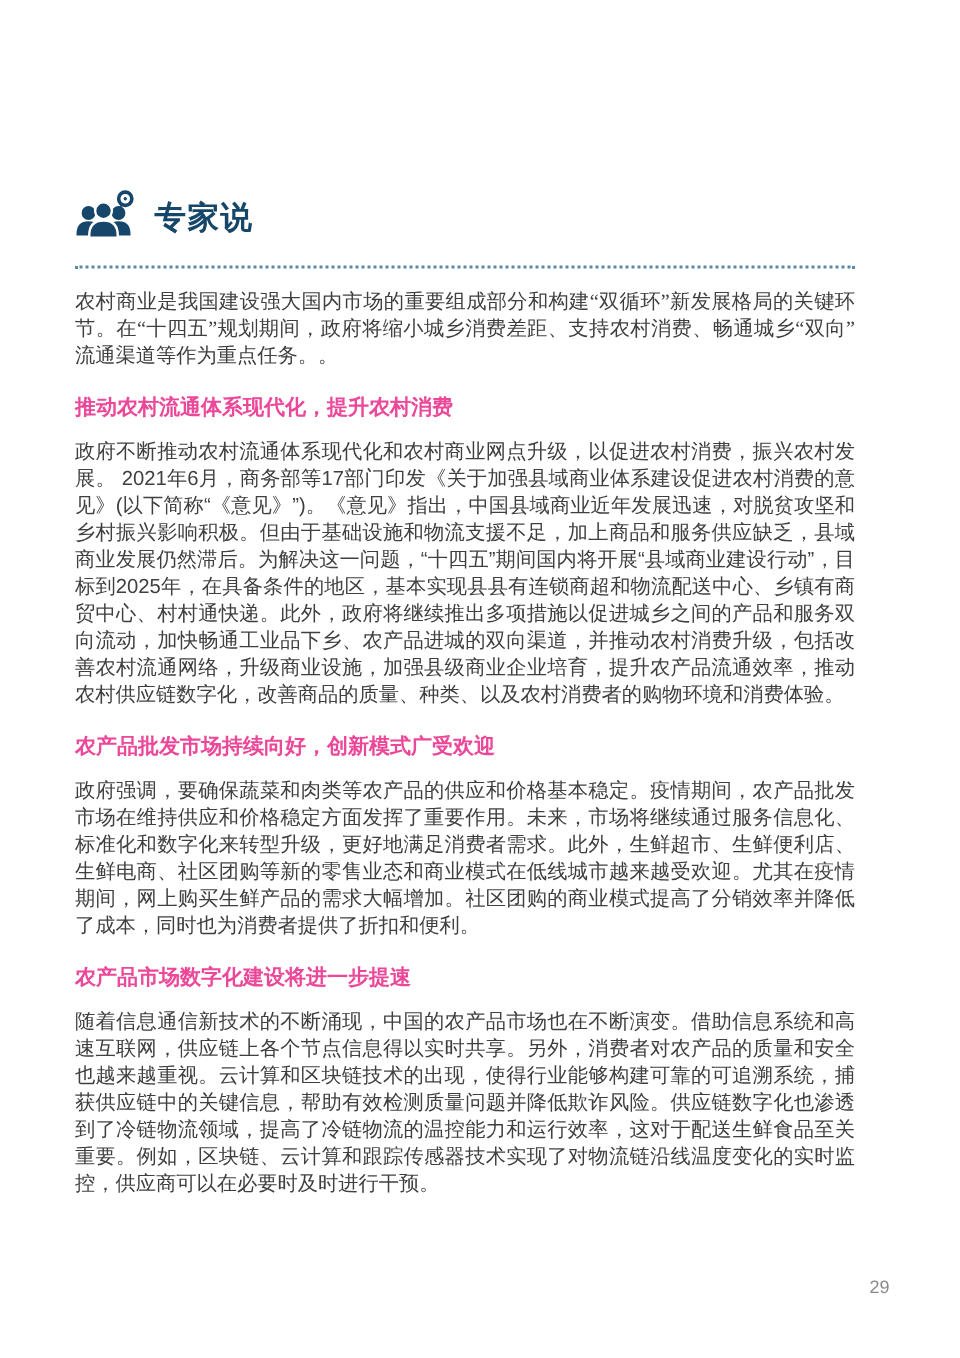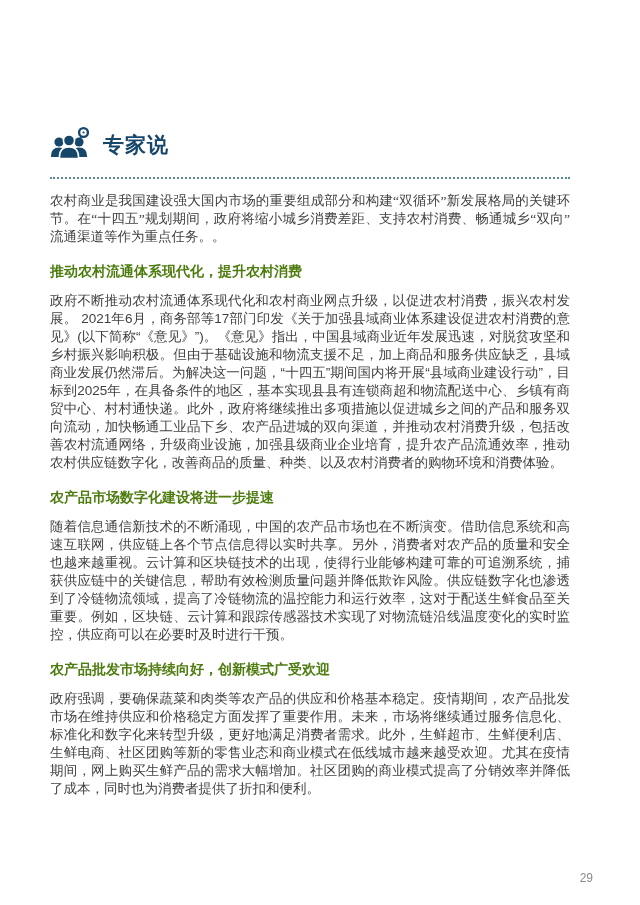--- a/index.html
+++ b/index.html
@@ -49,27 +49,27 @@
     font-size: 13.5px;
     line-height: 18px;
     color: #3F3F3F;
     text-align: justify;
   }
   section h2.section-heading {
     margin-top: 17px;
     margin-bottom: 11px;
     font-size: 14px;
     font-weight: bold;
-    color: #4d7c0f;
+    color: #ec4899;
   }
   
   .page-number {
     position: absolute;
     right: 27px;
-    bottom: 20px;
+    bottom: 40px;
     font-size: 12px;
     color: #8A8A8A;
   }
 </style>
 </head>
 <body>
 
 <div class="page">
 
   <header class="header">
@@ -96,24 +96,24 @@
   <div class="divider"></div>
 
   <p class="body-text intro">农村商业是我国建设强大国内市场的重要组成部分和构建“双循环”新发展格局的关键环节。在“十四五”规划期间，政府将缩小城乡消费差距、支持农村消费、畅通城乡“双向”流通渠道等作为重点任务。。</p>
 
   <section>
     <h2 class="section-heading">推动农村流通体系现代化，提升农村消费</h2>
     <p class="body-text">政府不断推动农村流通体系现代化和农村商业网点升级，以促进农村消费，振兴农村发展。 2021年6月，商务部等17部门印发《关于加强县域商业体系建设促进农村消费的意见》(以下简称“《意见》”)。《意见》指出，中国县域商业近年发展迅速，对脱贫攻坚和乡村振兴影响积极。但由于基础设施和物流支援不足，加上商品和服务供应缺乏，县域商业发展仍然滞后。为解决这一问题，“十四五”期间国内将开展“县域商业建设行动”，目标到2025年，在具备条件的地区，基本实现县县有连锁商超和物流配送中心、乡镇有商贸中心、村村通快递。此外，政府将继续推出多项措施以促进城乡之间的产品和服务双向流动，加快畅通工业品下乡、农产品进城的双向渠道，并推动农村消费升级，包括改善农村流通网络，升级商业设施，加强县级商业企业培育，提升农产品流通效率，推动农村供应链数字化，改善商品的质量、种类、以及农村消费者的购物环境和消费体验。</p>
   </section>
 
   <section>
-    <h2 class="section-heading">农产品市场数字化建设将进一步提速</h2>
-    <p class="body-text">随着信息通信新技术的不断涌现，中国的农产品市场也在不断演变。借助信息系统和高速互联网，供应链上各个节点信息得以实时共享。另外，消费者对农产品的质量和安全也越来越重视。云计算和区块链技术的出现，使得行业能够构建可靠的可追溯系统，捕获供应链中的关键信息，帮助有效检测质量问题并降低欺诈风险。供应链数字化也渗透到了冷链物流领域，提高了冷链物流的温控能力和运行效率，这对于配送生鲜食品至关重要。例如，区块链、云计算和跟踪传感器技术实现了对物流链沿线温度变化的实时监控，供应商可以在必要时及时进行干预。</p>
+    <h2 class="section-heading">农产品批发市场持续向好，创新模式广受欢迎</h2>
+    <p class="body-text">政府强调，要确保蔬菜和肉类等农产品的供应和价格基本稳定。疫情期间，农产品批发市场在维持供应和价格稳定方面发挥了重要作用。未来，市场将继续通过服务信息化、标准化和数字化来转型升级，更好地满足消费者需求。此外，生鲜超市、生鲜便利店、生鲜电商、社区团购等新的零售业态和商业模式在低线城市越来越受欢迎。尤其在疫情期间，网上购买生鲜产品的需求大幅增加。社区团购的商业模式提高了分销效率并降低了成本，同时也为消费者提供了折扣和便利。</p>
   </section>
 
   <section>
-    <h2 class="section-heading">农产品批发市场持续向好，创新模式广受欢迎</h2>
-    <p class="body-text">政府强调，要确保蔬菜和肉类等农产品的供应和价格基本稳定。疫情期间，农产品批发市场在维持供应和价格稳定方面发挥了重要作用。未来，市场将继续通过服务信息化、标准化和数字化来转型升级，更好地满足消费者需求。此外，生鲜超市、生鲜便利店、生鲜电商、社区团购等新的零售业态和商业模式在低线城市越来越受欢迎。尤其在疫情期间，网上购买生鲜产品的需求大幅增加。社区团购的商业模式提高了分销效率并降低了成本，同时也为消费者提供了折扣和便利。</p>
+    <h2 class="section-heading">农产品市场数字化建设将进一步提速</h2>
+    <p class="body-text">随着信息通信新技术的不断涌现，中国的农产品市场也在不断演变。借助信息系统和高速互联网，供应链上各个节点信息得以实时共享。另外，消费者对农产品的质量和安全也越来越重视。云计算和区块链技术的出现，使得行业能够构建可靠的可追溯系统，捕获供应链中的关键信息，帮助有效检测质量问题并降低欺诈风险。供应链数字化也渗透到了冷链物流领域，提高了冷链物流的温控能力和运行效率，这对于配送生鲜食品至关重要。例如，区块链、云计算和跟踪传感器技术实现了对物流链沿线温度变化的实时监控，供应商可以在必要时及时进行干预。</p>
   </section>
 
   <div class="page-number">29</div>
 
 </div>
 
 </body></html>

